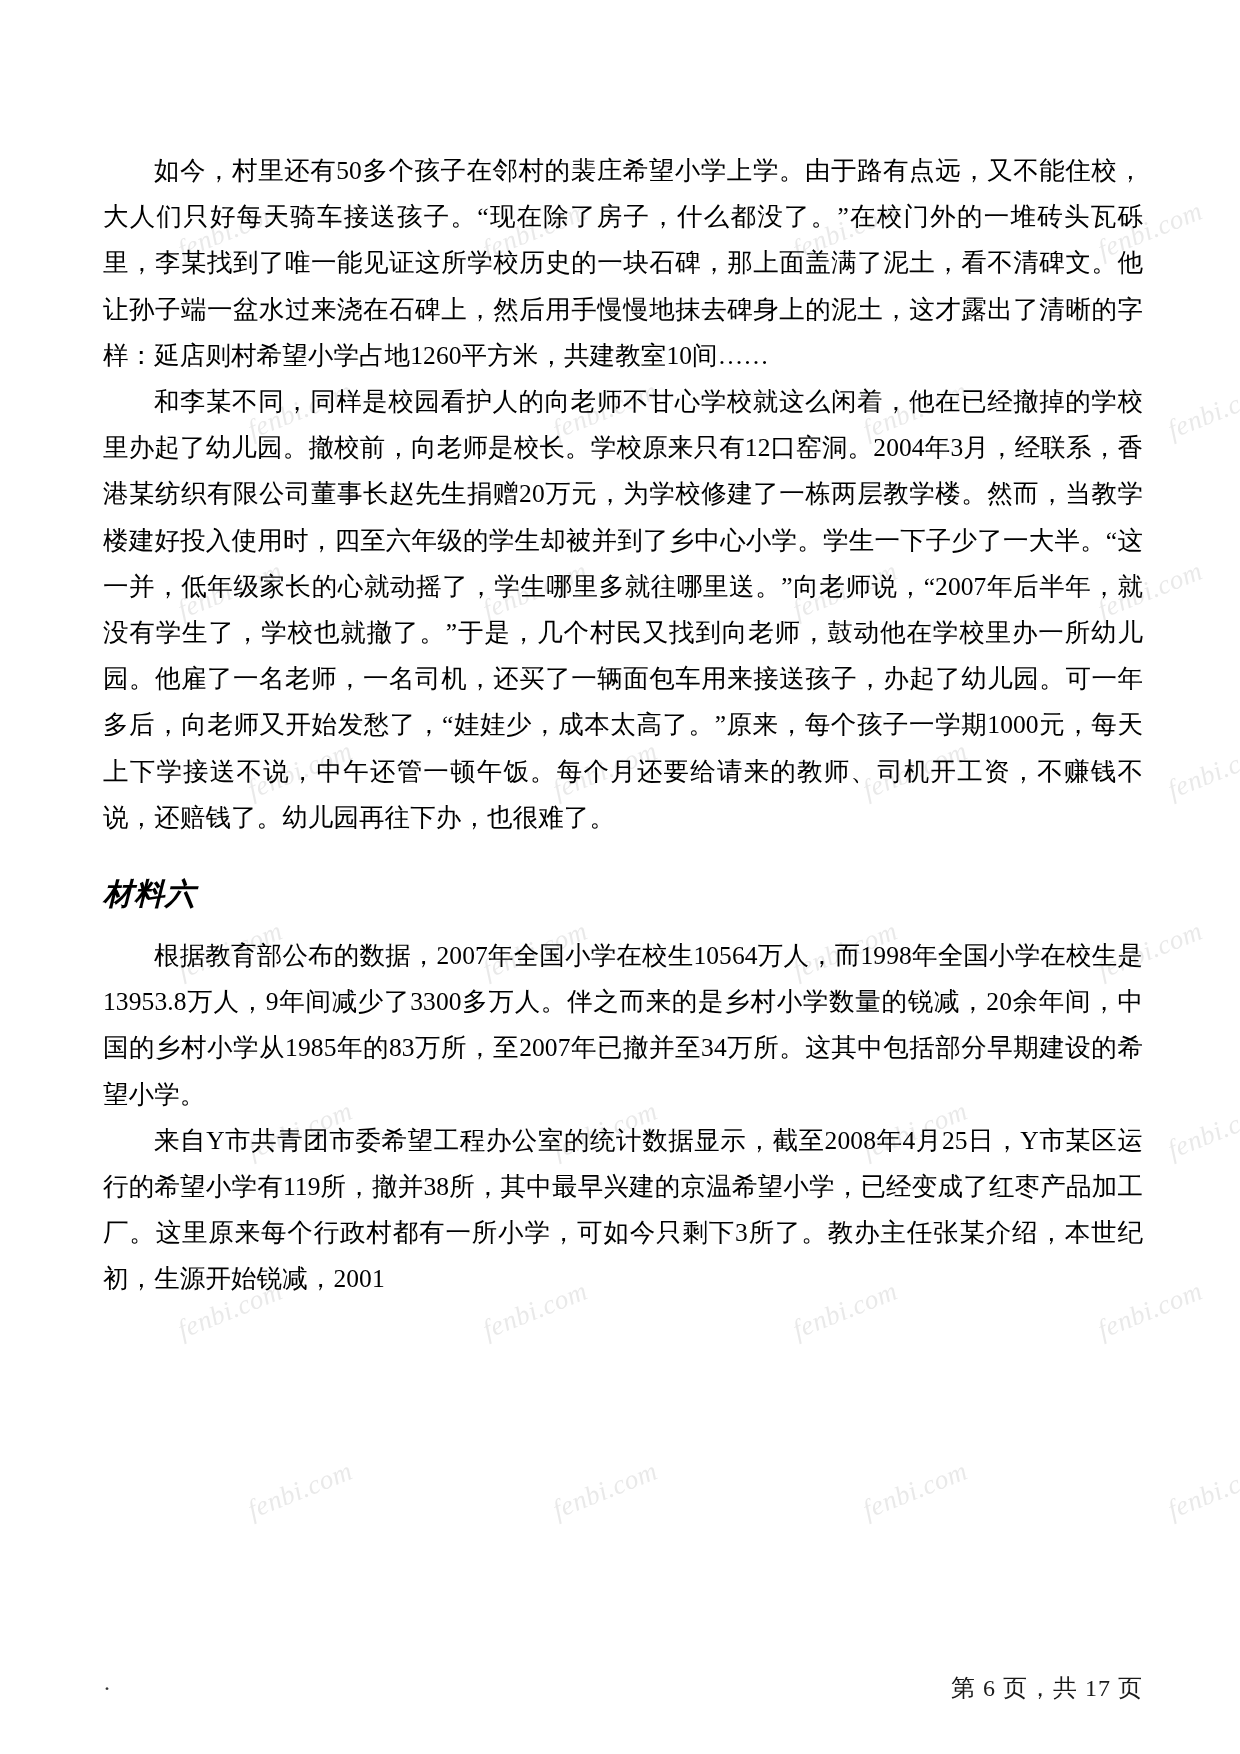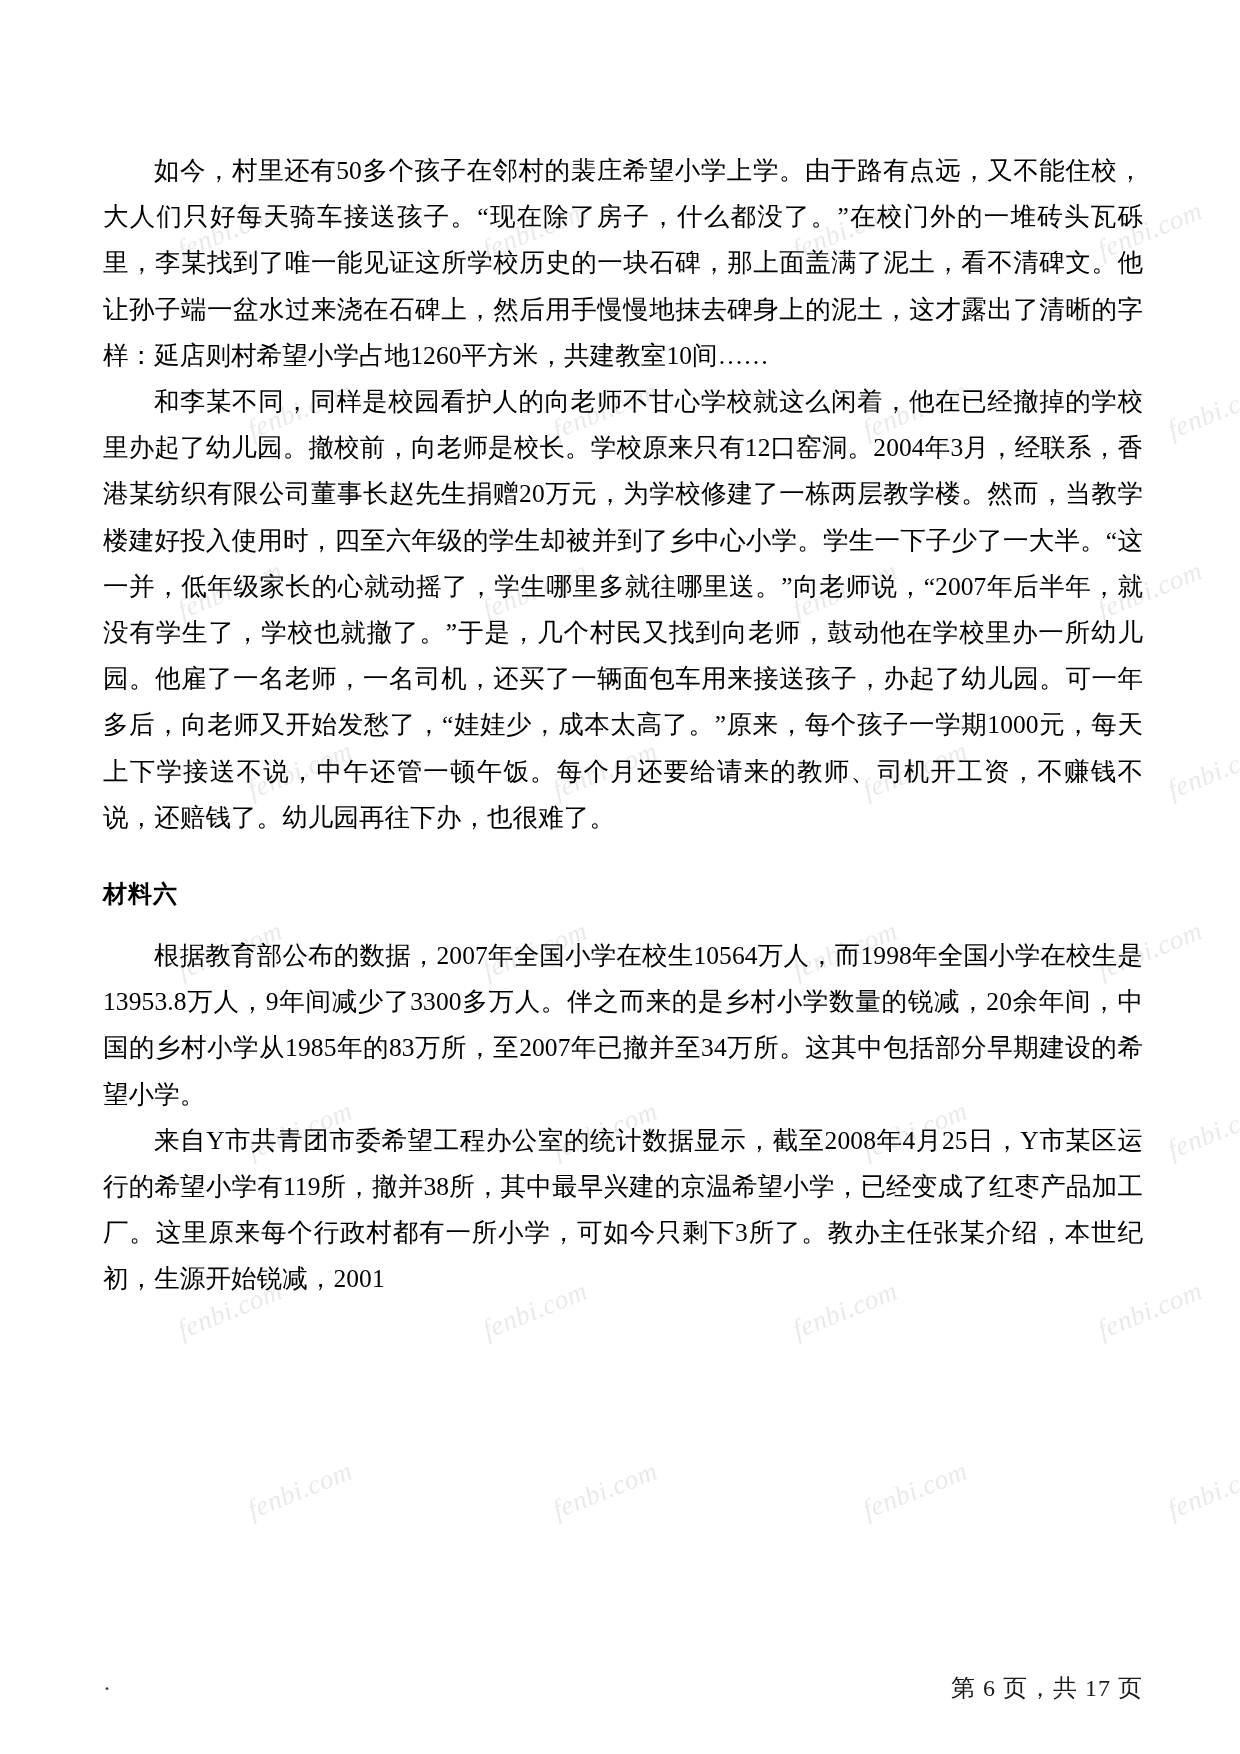--- a/index.html
+++ b/index.html
@@ -54,26 +54,27 @@
     line-height: 46.2px;
     text-indent: 2em;
     text-align: justify;
     text-justify: inter-ideograph;
     letter-spacing: 0.1px;
     font-family: "Liberation Serif", "DejaVu Serif", serif;
   }
 
   h2.section-heading {
     margin: 0;
-    font-size: 24px;
+    font-size: 30px;
     font-weight: bold;
     line-height: 46px;
     letter-spacing: 1px;
     text-indent: 0;
     font-family: "Liberation Serif", "DejaVu Serif", serif;
+    font-style: italic;
   }
 
   .gap-before-heading { height: 30px; }
   .gap-after-heading  { height: 16px; }
 
   
   #page-footer {
     position: absolute;
     left: 103px;
     right: 97px;

